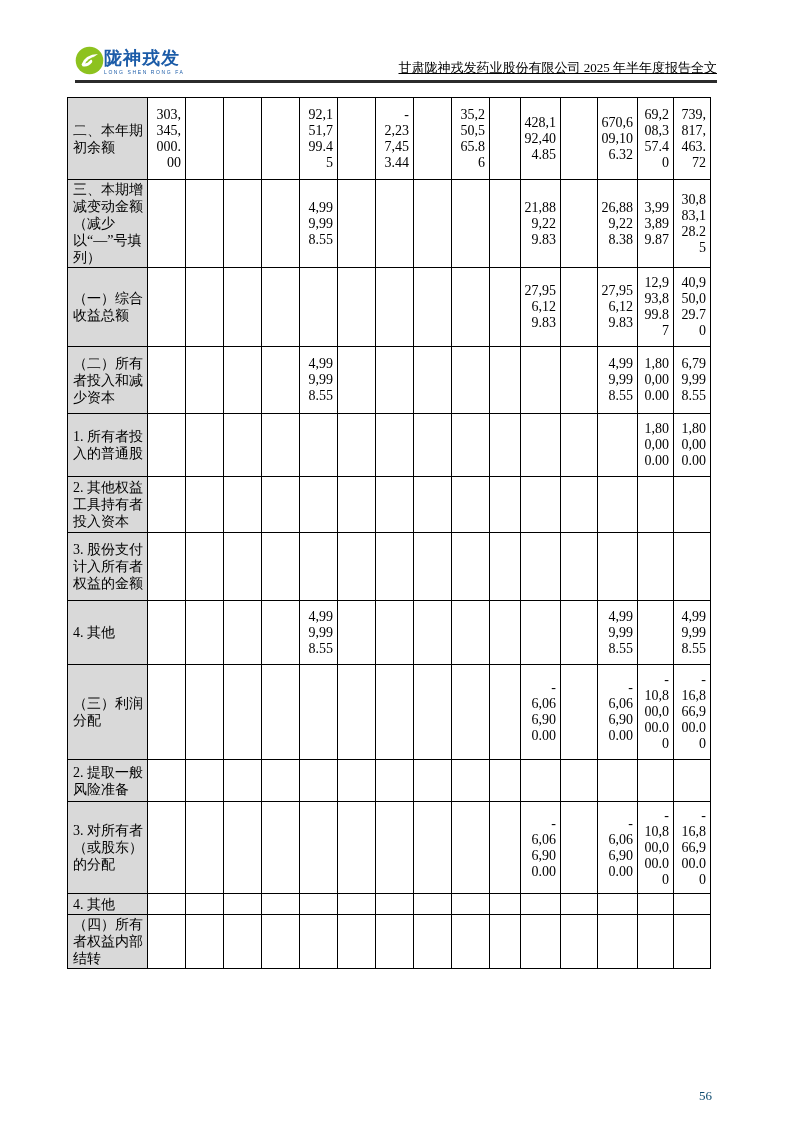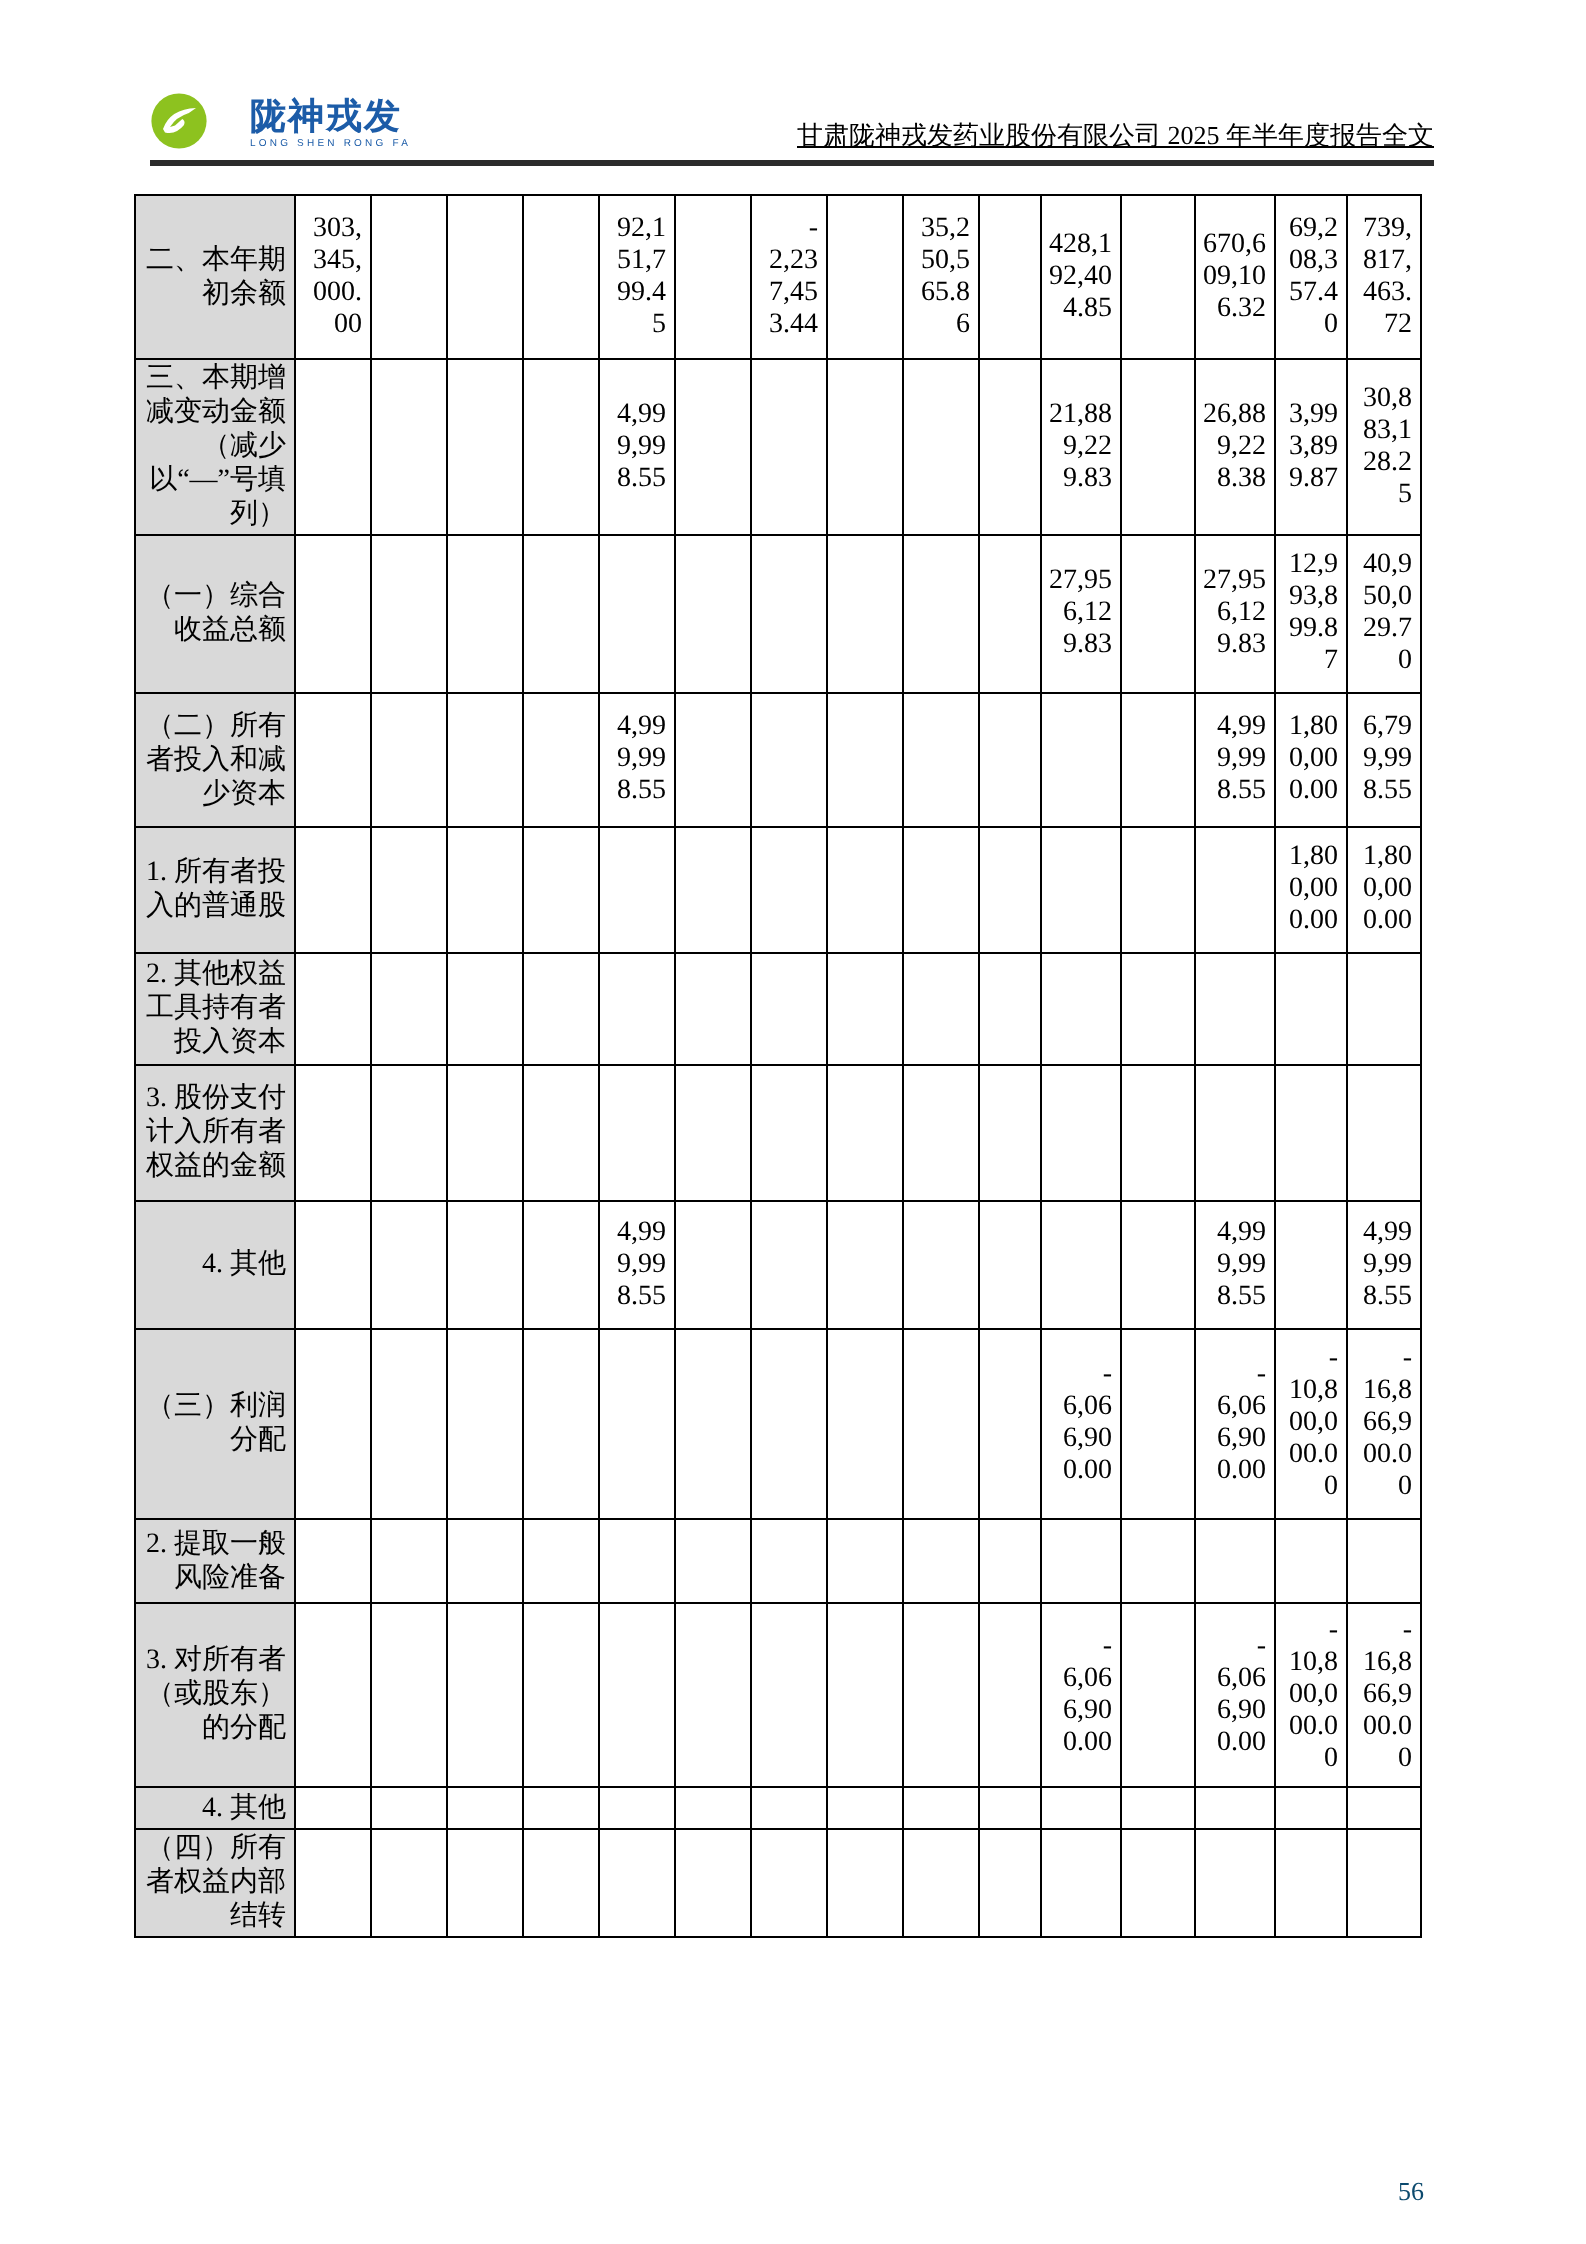--- a/index.html
+++ b/index.html
@@ -10,21 +10,21 @@
     font-family: "Liberation Serif", "DejaVu Serif", serif;
     color: #000;
     overflow: hidden;
   }
   
   .logo {
     position: absolute; left: 75px; top: 46px;
     display: flex; align-items: flex-start;
   }
   .logo svg { display: block; }
-  .logo-text { margin-left: 21px; padding-top: 3px; }
+  .logo-text { margin-left: 0; padding-top: 3px; }
   .brand-cn {
     font-family: "Liberation Sans", sans-serif;
     font-weight: bold; font-size: 18px; line-height: 19px;
     color: #1c5ca8; letter-spacing: 1px;
   }
   .brand-en {
     font-family: "Liberation Sans", sans-serif;
     font-size: 5px; color: #1c5ca8; letter-spacing: 1.6px; margin-top: 1px;
   }
   .report-title {
@@ -40,21 +40,21 @@
   table {
     border-collapse: collapse; table-layout: fixed;
     width: 643px;
     font-family: "Liberation Serif", "DejaVu Serif", serif;
   }
   td { border: 1px solid #000; vertical-align: middle; overflow: hidden; }
   td.label {
     background: #d9d9d9;
     font-size: 14px; line-height: 17px;
     padding: 1px 4px 1px 5px;
-    text-align: right;
+    text-align: left;
     word-break: break-word;
   }
   td.num {
     font-size: 14px; line-height: 16px;
     padding: 1px 4px 1px 3px;
     text-align: right;
     word-break: break-all;
   }
   
   .page-number {

